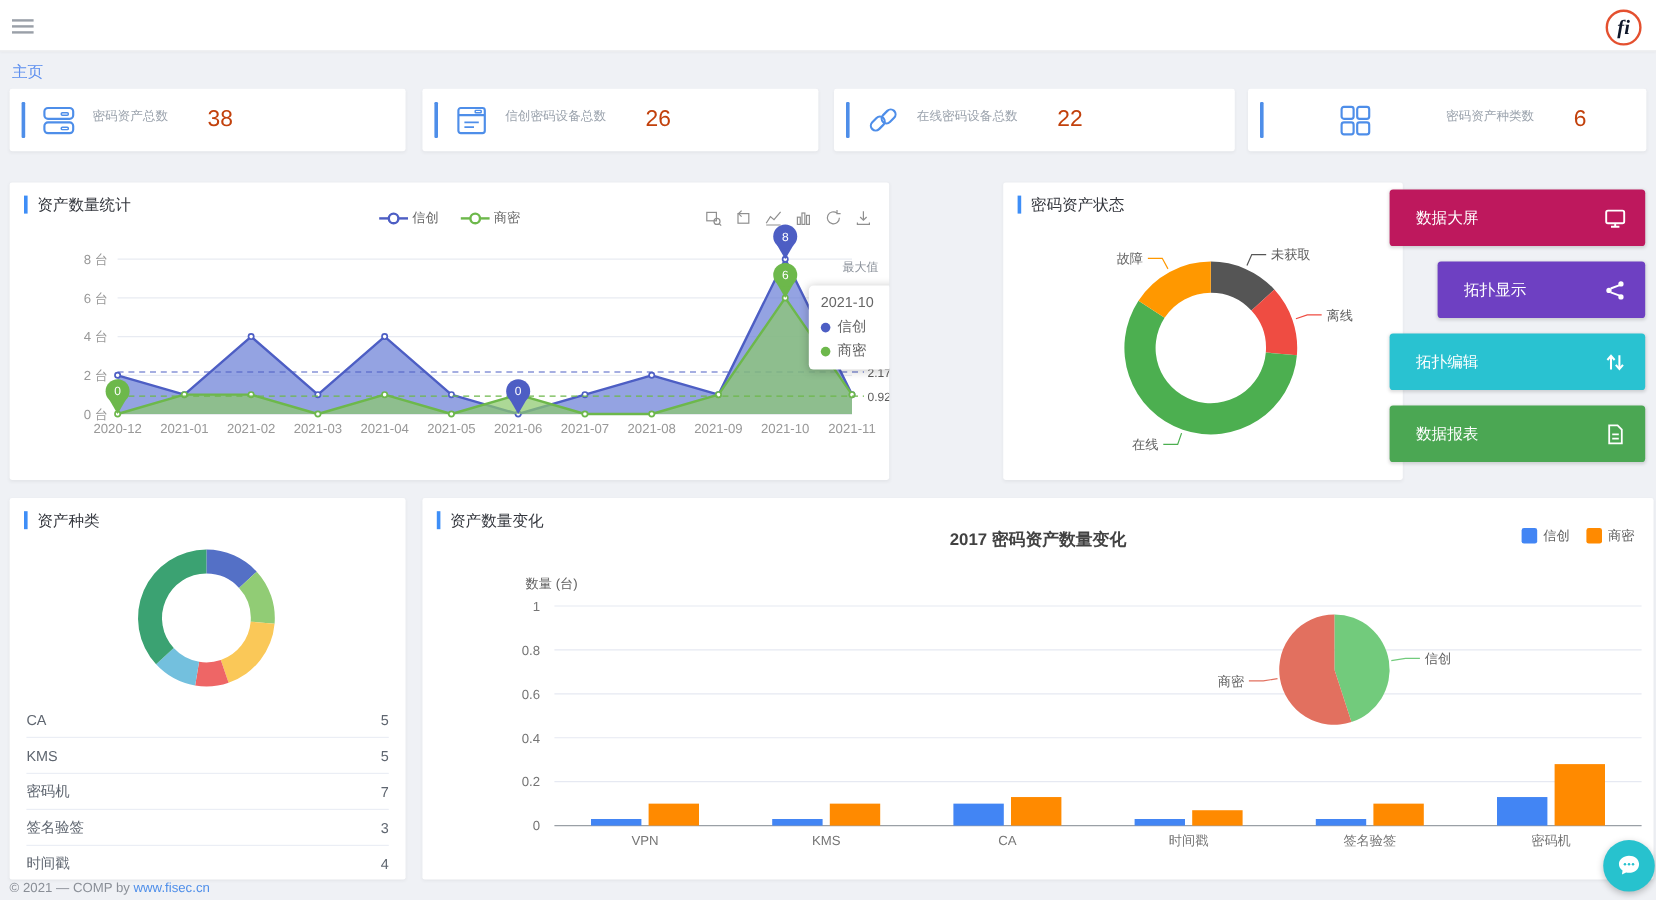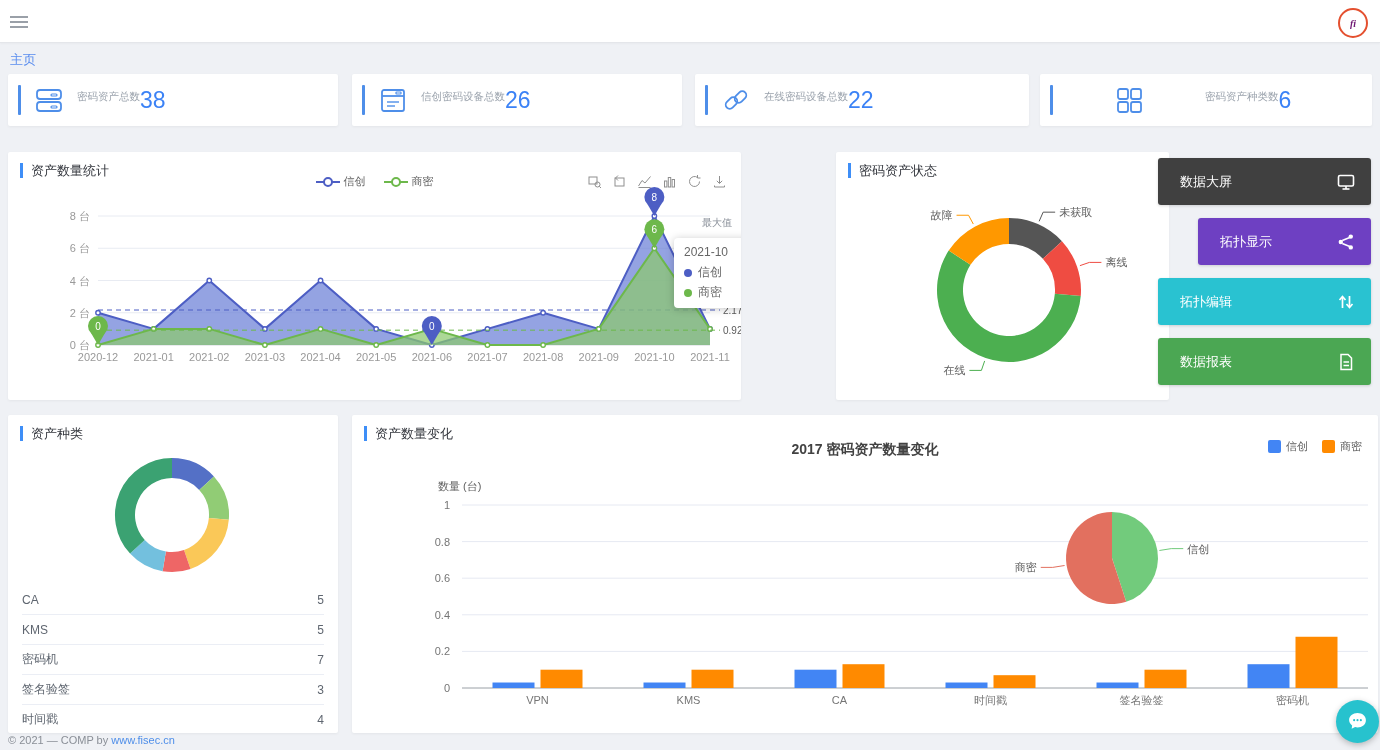--- a/index.html
+++ b/index.html
@@ -2,33 +2,33 @@
 <html><head>
 <meta charset="utf-8">
 <style>
   html,body{margin:0;padding:0;background:#eff1f5;font-family:"Liberation Sans","DejaVu Sans",sans-serif;}
   .app{position:relative;width:1380px;height:750px;background:#eff1f5;overflow:hidden;}
 
   
   .topbar{position:absolute;left:0;top:0;width:1380px;height:42px;background:#fff;border-bottom:1px solid #e4e6ea;box-shadow:0 1px 2px rgba(0,0,0,.03);}
   .hamburger{position:absolute;left:10px;top:13px;width:18px;height:16px;cursor:pointer;}
   .hamburger i{display:block;height:2px;background:#9aa0a8;margin:3px 0;}
-  .logo{position:absolute;right:12px;top:8px;width:26px;height:26px;border:2px solid #e4502f;border-radius:50%;color:#701a75;
-        font-family:"Liberation Serif","DejaVu Serif",serif;font-style:italic;font-weight:bold;font-size:10px;
+  .logo{position:absolute;right:12px;top:8px;width:26px;height:26px;border:2px solid #e4502f;border-radius:50%;color:#0f172a;
+        font-family:"Liberation Serif","DejaVu Serif",serif;font-style:italic;font-weight:bold;font-size:17px;
         display:flex;align-items:center;justify-content:center;background:#fff;}
 
   .breadcrumb{position:absolute;left:10px;top:51px;font-size:13px;color:#5a8def;}
 
   
   .stat-card{position:absolute;top:74px;height:52px;background:#fff;border-radius:2px;box-shadow:0 1px 3px rgba(0,0,0,.05);display:flex;align-items:center;}
   .stat-accent{width:3px;height:30px;background:#4e8ee9;margin-left:10px;border-radius:1px;}
   .stat-icon{margin-left:13px;width:30px;height:30px;}
   .stat-text{margin-left:13px;display:flex;flex-direction:row;}
   .stat-label{font-size:10.5px;color:#9ba3ad;margin-bottom:1px;}
-  .stat-value{font-size:23px;color:#3b82f6;line-height:20px;}
+  .stat-value{font-size:19px;color:#c2410c;line-height:20px;margin-left:33px;}
 
   
   .panel{position:absolute;background:#fff;border-radius:2px;box-shadow:0 1px 3px rgba(0,0,0,.05);overflow:hidden;}
   .p-title{position:absolute;top:11px;left:12px;font-size:13px;color:#33363d;padding-left:8px;border-left:3px solid #3e8ef7;line-height:15px;z-index:5;}
 
   
   .legend-row{position:absolute;left:0;top:22px;width:100%;display:flex;justify-content:center;gap:18px;z-index:4;}
   .lg-item{display:flex;align-items:center;gap:4px;font-size:11px;color:#666;cursor:pointer;}
   .lg-mark{position:relative;width:24px;height:10px;}
   .lg-mark .line{position:absolute;left:0;right:0;top:4px;height:2px;}
@@ -278,21 +278,21 @@
         <path d="M244.75 143.95 A72 72 0 1 1 112.72 98.62 L134.49 112.84 A46 46 0 1 0 218.84 141.80 Z" fill="#4caf50"></path>
         <polyline points="148.64753980964875,208.9362931275476 145.40054511760192,218.39446554455395 133.40054511760192,218.39446554455395" fill="none" stroke="#4caf50" stroke-width="1"></polyline>
         <text x="129.40054511760192" y="222.39446554455395" font-size="11" fill="#5f5f5f" text-anchor="end">在线</text>
         <path d="M112.72 98.62 A72 72 0 0 1 173.00 66.00 L173.00 92.00 A46 46 0 0 0 134.49 112.84 Z" fill="#ff9800"></path>
         <polyline points="137.3039455222195,72.03946865951332 132.54447159184878,63.24473114744842 120.54447159184878,63.24473114744842" fill="none" stroke="#ff9800" stroke-width="1"></polyline>
         <text x="116.54447159184878" y="67.24473114744842" font-size="11" fill="#5f5f5f" text-anchor="end">故障</text>
       </svg>
   </div>
 
   <div class="btn-col">
-    <button class="action-btn" style="background: #404040;">
+    <button class="action-btn" style="background: #be185d;">
       <span>数据大屏</span>
       <svg class="btn-icon" width="18" height="18" viewBox="0 0 18 18" fill="none" stroke="#fff" stroke-width="1.6">
         <rect x="1.5" y="2.5" width="15" height="10.5" rx="1.5"></rect>
           <line x1="9" y1="13" x2="9" y2="16"></line>
           <line x1="5.5" y1="16" x2="12.5" y2="16"></line>
       </svg>
     </button>
     <button class="action-btn" style="background: rgb(110, 64, 194); margin-left: 40px;">
       <span>拓扑显示</span>
       <svg class="btn-icon" width="18" height="18" viewBox="0 0 18 18" fill="#fff">

